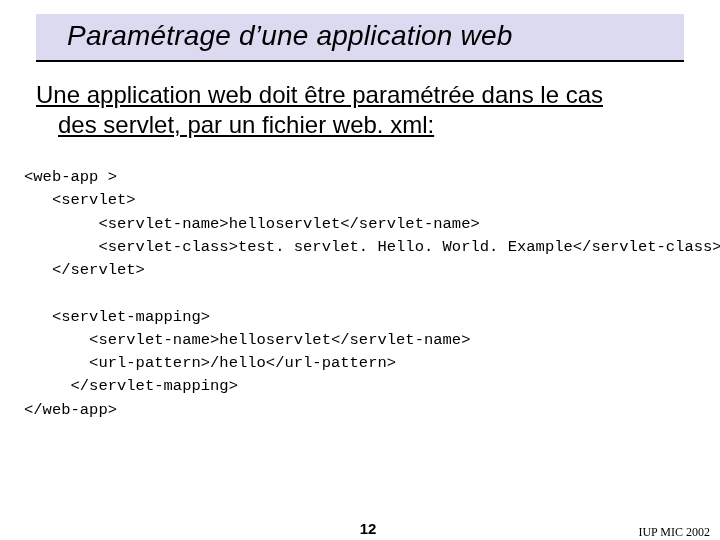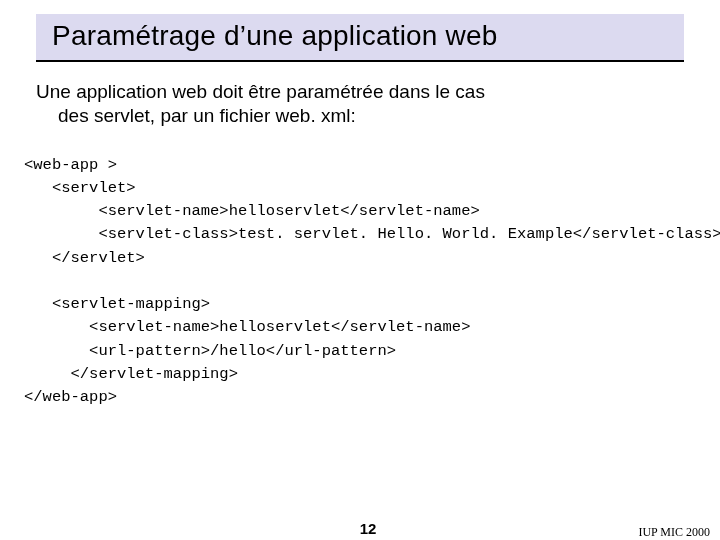--- a/index.html
+++ b/index.html
@@ -1,33 +1,35 @@
 <!DOCTYPE html>
 <html><head>
 <meta charset="utf-8">
 <style>
   * { margin: 0; padding: 0; box-sizing: border-box; }
   html, body { width: 720px; height: 540px; background: #fff; font-family: Verdana, Geneva, sans-serif; color: #000; }
   .slide { width: 720px; height: 540px; position: relative; padding: 0; }
   .title-band {
     background: #dcdaf0;
     margin: 14px 36px 0 36px;
-    padding: 6px 10px 8px 16px;
+    padding: 6px 10px 8px 31px;
     border-bottom: 2px solid #000;
+    font-style: italic;
   }
   .title-band h1 {
     font-family: Verdana, Geneva, sans-serif;
     font-weight: 400;
     font-size: 28px;
     letter-spacing: 0.2px;
   }
   .body-text {
     margin: 18px 36px 0 36px;
-    font-size: 19px;
+    font-size: 24px;
     line-height: 1.25;
+    text-decoration: underline;
   }
   .body-text .indent { padding-left: 22px; display: block; }
   .code {
     margin: 26px 24px 0 24px;
     font-family: "Courier New", Courier, monospace;
     font-size: 15.5px;
     line-height: 1.5;
     white-space: pre;
   }
   .footer {
@@ -75,16 +77,16 @@
    &lt;/servlet&gt;
 
    &lt;servlet-mapping&gt;
        &lt;servlet-name&gt;helloservlet&lt;/servlet-name&gt;
        &lt;url-pattern&gt;/hello&lt;/url-pattern&gt;
      &lt;/servlet-mapping&gt;
 &lt;/web-app&gt;</div>
 
   <div class="footer">
     <span class="page-num">12</span>
-    <span class="footer-right">IUP MIC 2000</span>
+    <span class="footer-right">IUP MIC 2002</span>
   </div>
 
 </div>
 
 </body></html>

